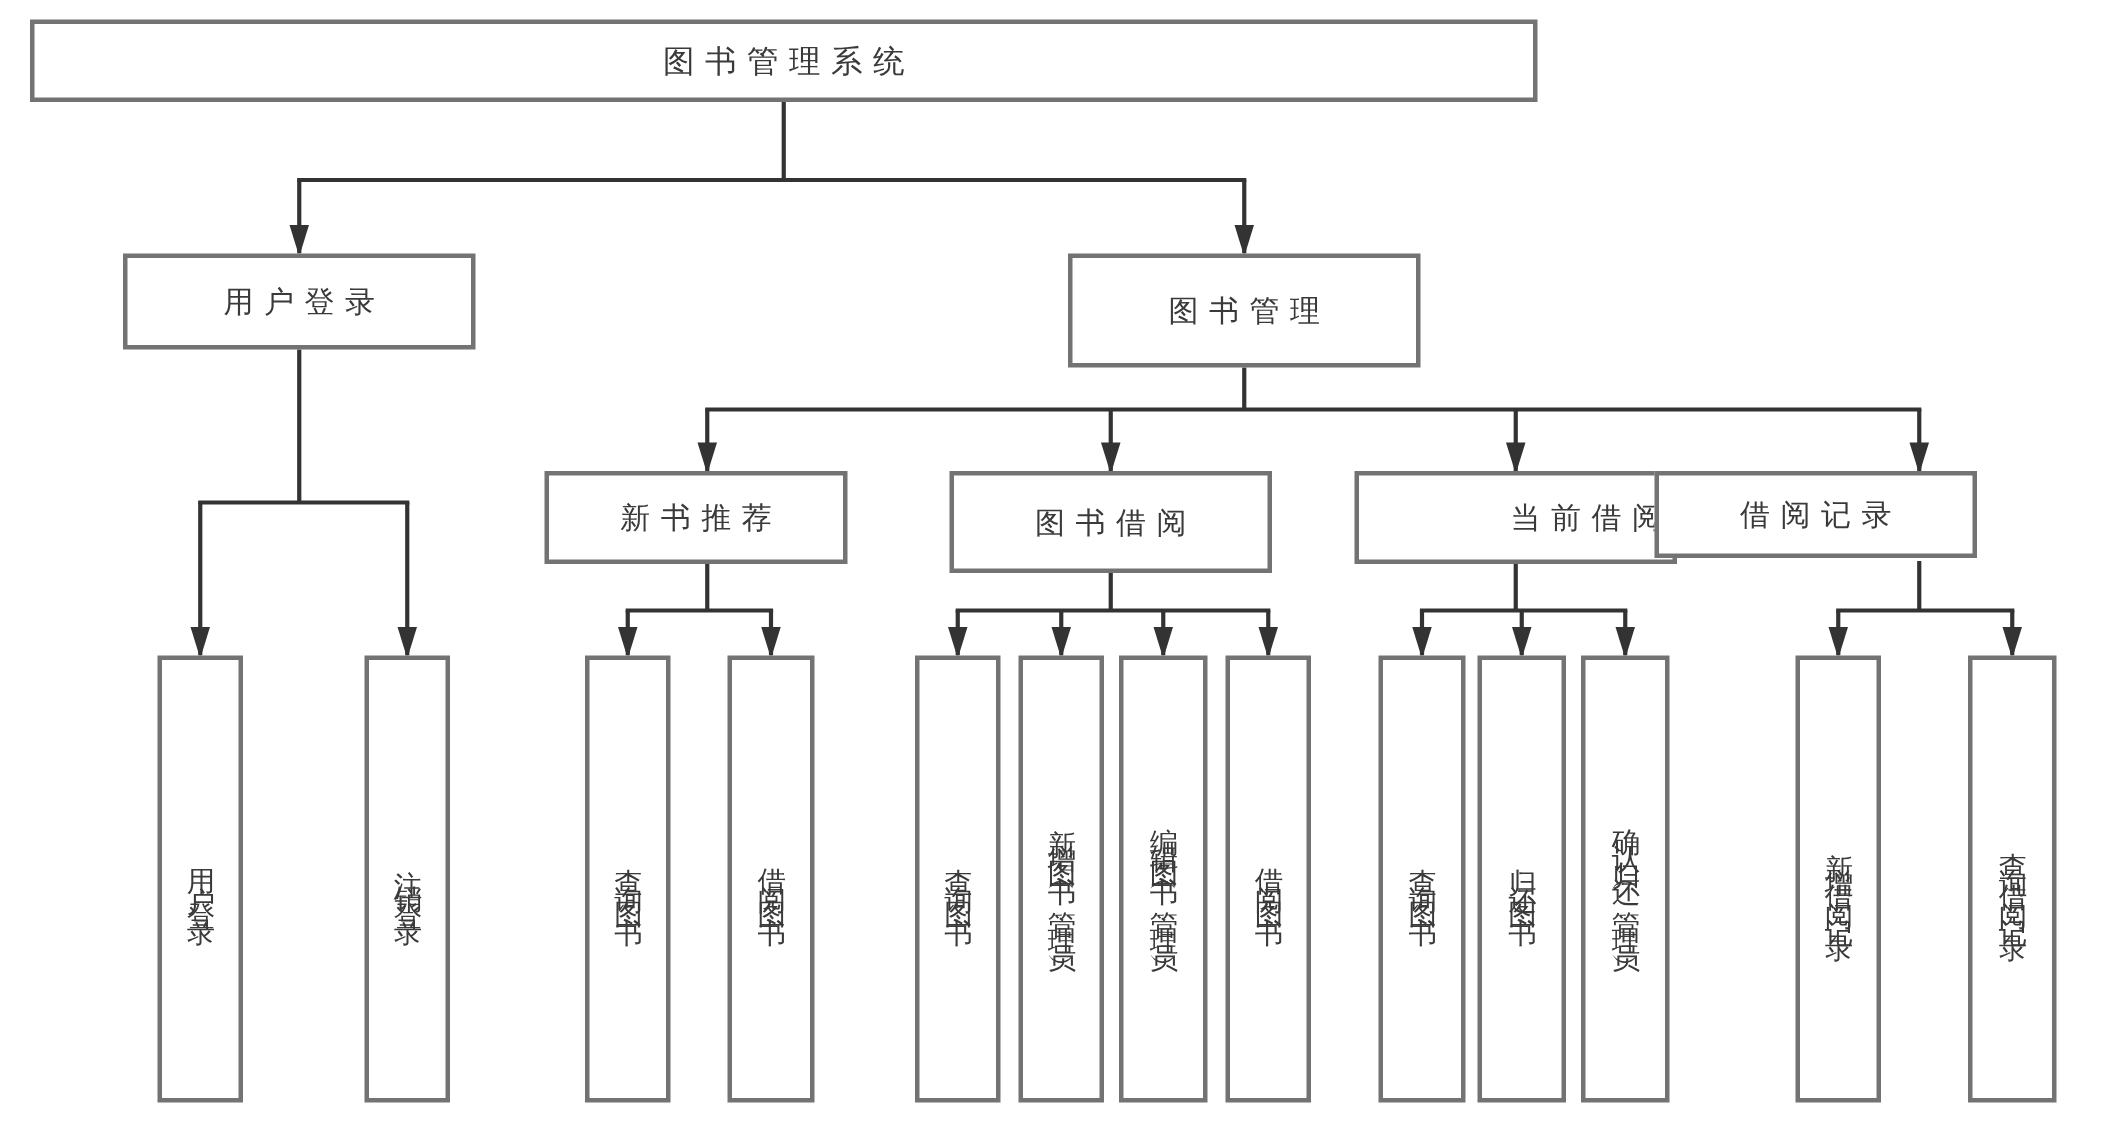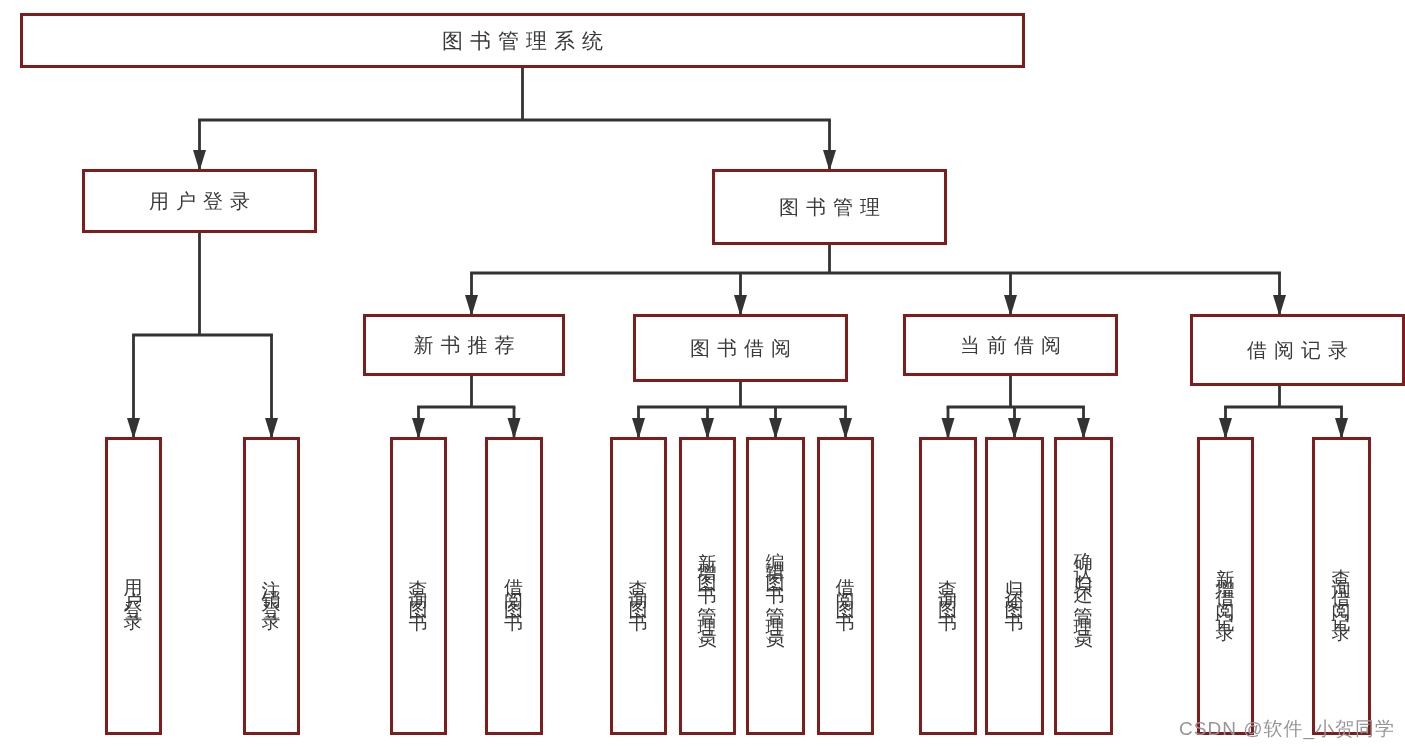--- a/index.html
+++ b/index.html
@@ -7,21 +7,21 @@
     position:relative;
     width:1405px;height:747px;
     background:#ffffff;
     font-family:"Liberation Sans","DejaVu Sans",sans-serif;
     overflow:hidden;
   }
   #connectors{position:absolute;left:0;top:0;width:1405px;height:747px;}
   .node{
     position:absolute;
     box-sizing:border-box;
-    border:3px solid #7f1d1d;
+    border:3px solid #737373;
     background:#ffffff;
     display:flex;
     align-items:center;
     justify-content:center;
     color:#3a3a3a;
   }
   .node.h span{
     font-size:20px;
     letter-spacing:7px;
     text-indent:7px;
@@ -128,24 +128,24 @@
       </div>
       <div class="node h" style="left: 712px; top: 169px; width: 235px; height: 76px;">
         <span>图书管理</span>
       </div>
       <div class="node h" style="left: 363px; top: 314px; width: 202px; height: 62px;">
         <span>新书推荐</span>
       </div>
       <div class="node h" style="left: 633px; top: 314px; width: 215px; height: 68px;">
         <span>图书借阅</span>
       </div>
-      <div class="node h" style="left: 903px; top: 314px; width: 215px; height: 62px;">
+      <div class="node h" style="left: 903px; top: 314px; width: 215px; height: 62px; justify-content: flex-end;">
         <span>当前借阅</span>
       </div>
-      <div class="node h" style="left: 1190px; top: 314px; width: 215px; height: 72px;">
+      <div class="node h" style="left: 1103px; top: 314px; width: 215px; height: 58px;">
         <span>借阅记录</span>
       </div>
       <div class="node v" style="left: 105px; top: 437px; width: 57px; height: 298px;">
         <span>用户登录</span>
       </div>
       <div class="node v" style="left: 243px; top: 437px; width: 57px; height: 298px;">
         <span>注销登录</span>
       </div>
       <div class="node v" style="left: 390px; top: 437px; width: 57px; height: 298px;">
         <span>查询图书</span>
@@ -174,14 +174,13 @@
       <div class="node v" style="left: 1054px; top: 437px; width: 59px; height: 298px;">
         <span>确认归还（管理员）</span>
       </div>
       <div class="node v" style="left: 1197px; top: 437px; width: 57px; height: 298px;">
         <span>新增借阅记录</span>
       </div>
       <div class="node v" style="left: 1312px; top: 437px; width: 59px; height: 298px;">
         <span>查询借阅记录</span>
       </div>
     </div>
-  <div id="watermark" style="color: rgb(150, 150, 150);">CSDN @软件_小贺同学</div>
 </div>
 
 </body></html>

